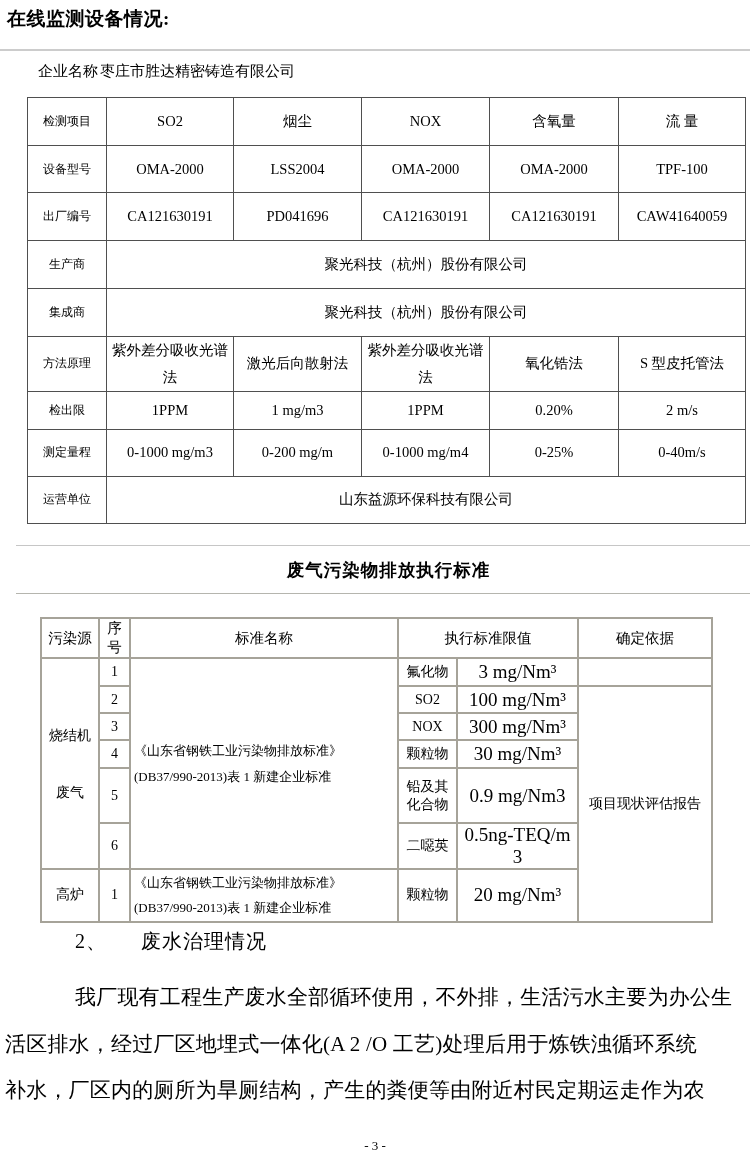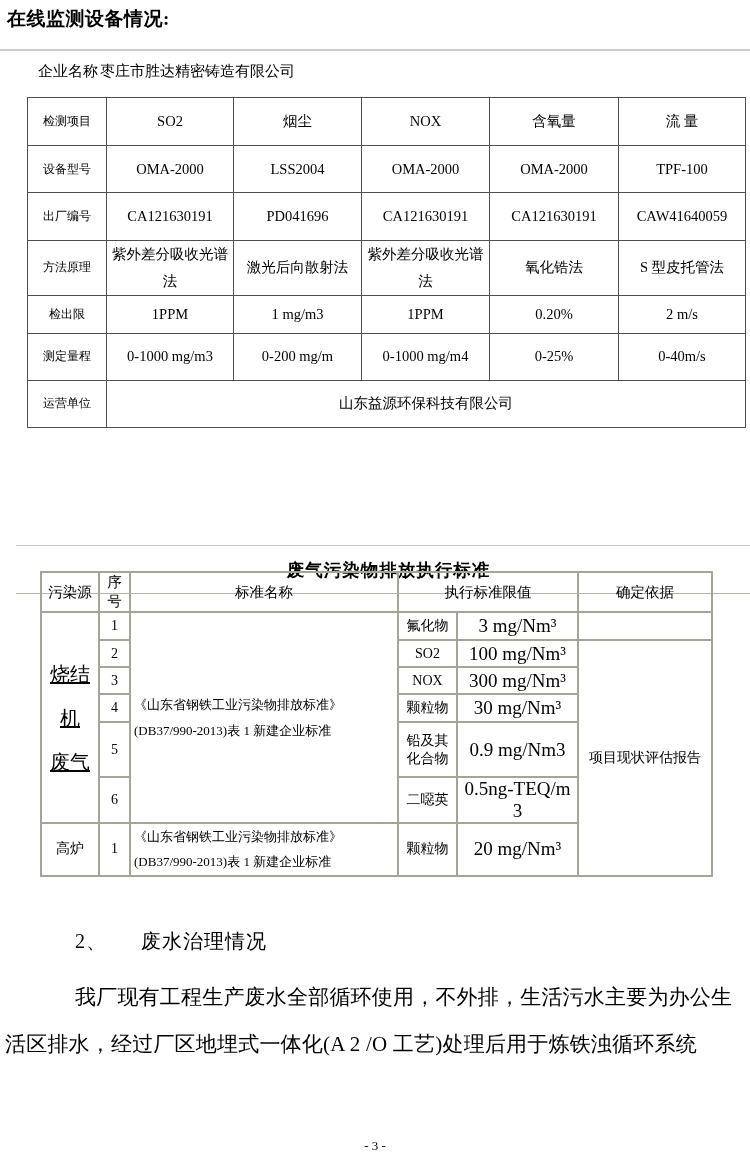--- a/index.html
+++ b/index.html
@@ -22,25 +22,25 @@
   #t1 td.lbl{font-size:12px;}
   #t1 .wrap{line-height:1.85;}
 
   
   .std-title-box{left:16px;top:545px;width:745px;height:47px;
        border-top:1.6px solid #c6c6c6;border-right:1.6px solid #b5b5ae;border-bottom:1.6px solid #b5b5ae;
        display:flex;align-items:center;justify-content:center;}
   .std-title{font-size:17.5px;font-weight:bold;letter-spacing:1px;}
 
   
-  #t2{left:40px;top:571px;width:671px;}
+  #t2{left:40px;top:617px;width:671px;}
   #t2 td{border:2px solid #a6a399;text-align:center;vertical-align:middle;
          font-size:14px;padding:0 2px;overflow:hidden;}
   #t2 td.stdname{text-align:left;font-size:13px;line-height:1.95;padding:0 1px 0 3px;}
-  #t2 td.source{white-space:pre-line;line-height:44px;font-size:20px;text-decoration:underline;}
+  #t2 td.source{white-space:pre-line;line-height:57px;font-size:14px;}
   #t2 td.hdr{font-size:14.5px;}
   #t2 td.limit{font-size:19px;}
 
   
   .sec2{left:75px;top:928px;font-size:20px;display:flex;gap:34px;letter-spacing:1px;}
   .para p{margin:0;font-size:21px;letter-spacing:.2px;white-space:nowrap;}
   .p1{left:75px;top:983px;}
   .p2{left:5px;top:1030px;}
   .p3{left:5px;top:1076px;}
 
@@ -86,20 +86,28 @@
       <td>TPF-100</td>
     </tr>
     <tr style="height:48px">
       <td class="lbl">出厂编号</td>
       <td>CA121630191</td>
       <td>PD041696</td>
       <td>CA121630191</td>
       <td>CA121630191</td>
       <td>CAW41640059</td>
     </tr>
+    <tr style="height:48px">
+      <td class="lbl">生产商</td>
+      <td colspan="5">聚光科技（杭州）股份有限公司</td>
+    </tr>
+    <tr style="height:48px">
+      <td class="lbl">集成商</td>
+      <td colspan="5">聚光科技（杭州）股份有限公司</td>
+    </tr>
     <tr style="height:54px">
       <td class="lbl">方法原理</td>
       <td class="wrap">紫外差分吸收光谱法</td>
       <td class="wrap">激光后向散射法</td>
       <td class="wrap">紫外差分吸收光谱法</td>
       <td class="wrap">氧化锆法</td>
       <td class="wrap">S 型皮托管法</td>
     </tr>
     <tr style="height:38px">
       <td class="lbl">检出限</td>
@@ -194,16 +202,19 @@
     <span>2、</span>
     <span>废水治理情况</span>
   </div>
 
   <div class="abs para p1">
       <p>我厂现有工程生产废水全部循环使用，不外排，生活污水主要为办公生</p>
     </div>
   <div class="abs para p2">
       <p>活区排水，经过厂区地埋式一体化(A 2 /O  工艺)处理后用于炼铁浊循环系统</p>
     </div>
+  <div class="abs para p3">
+      <p>补水，厂区内的厕所为旱厕结构，产生的粪便等由附近村民定期运走作为农</p>
+    </div>
 
   <div class="abs footer">- 3 -</div>
 
 </div>
 
 </body></html>

